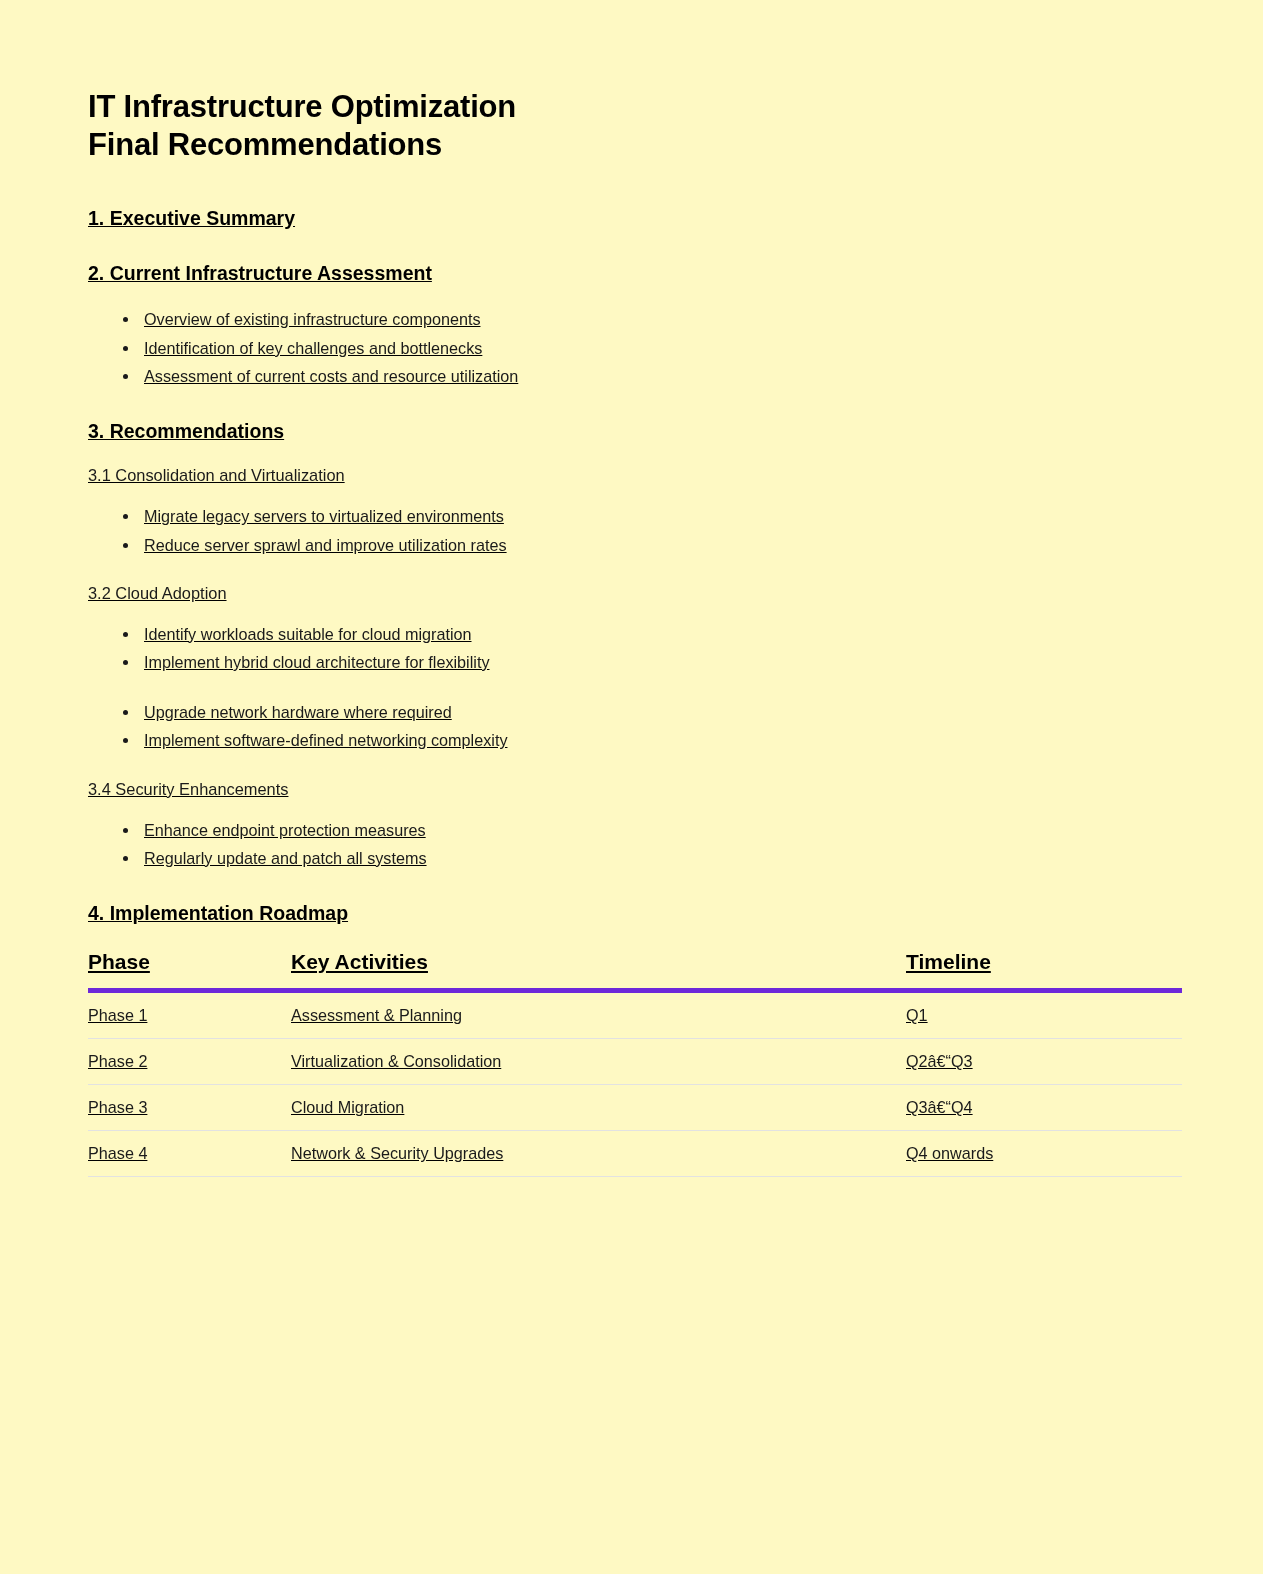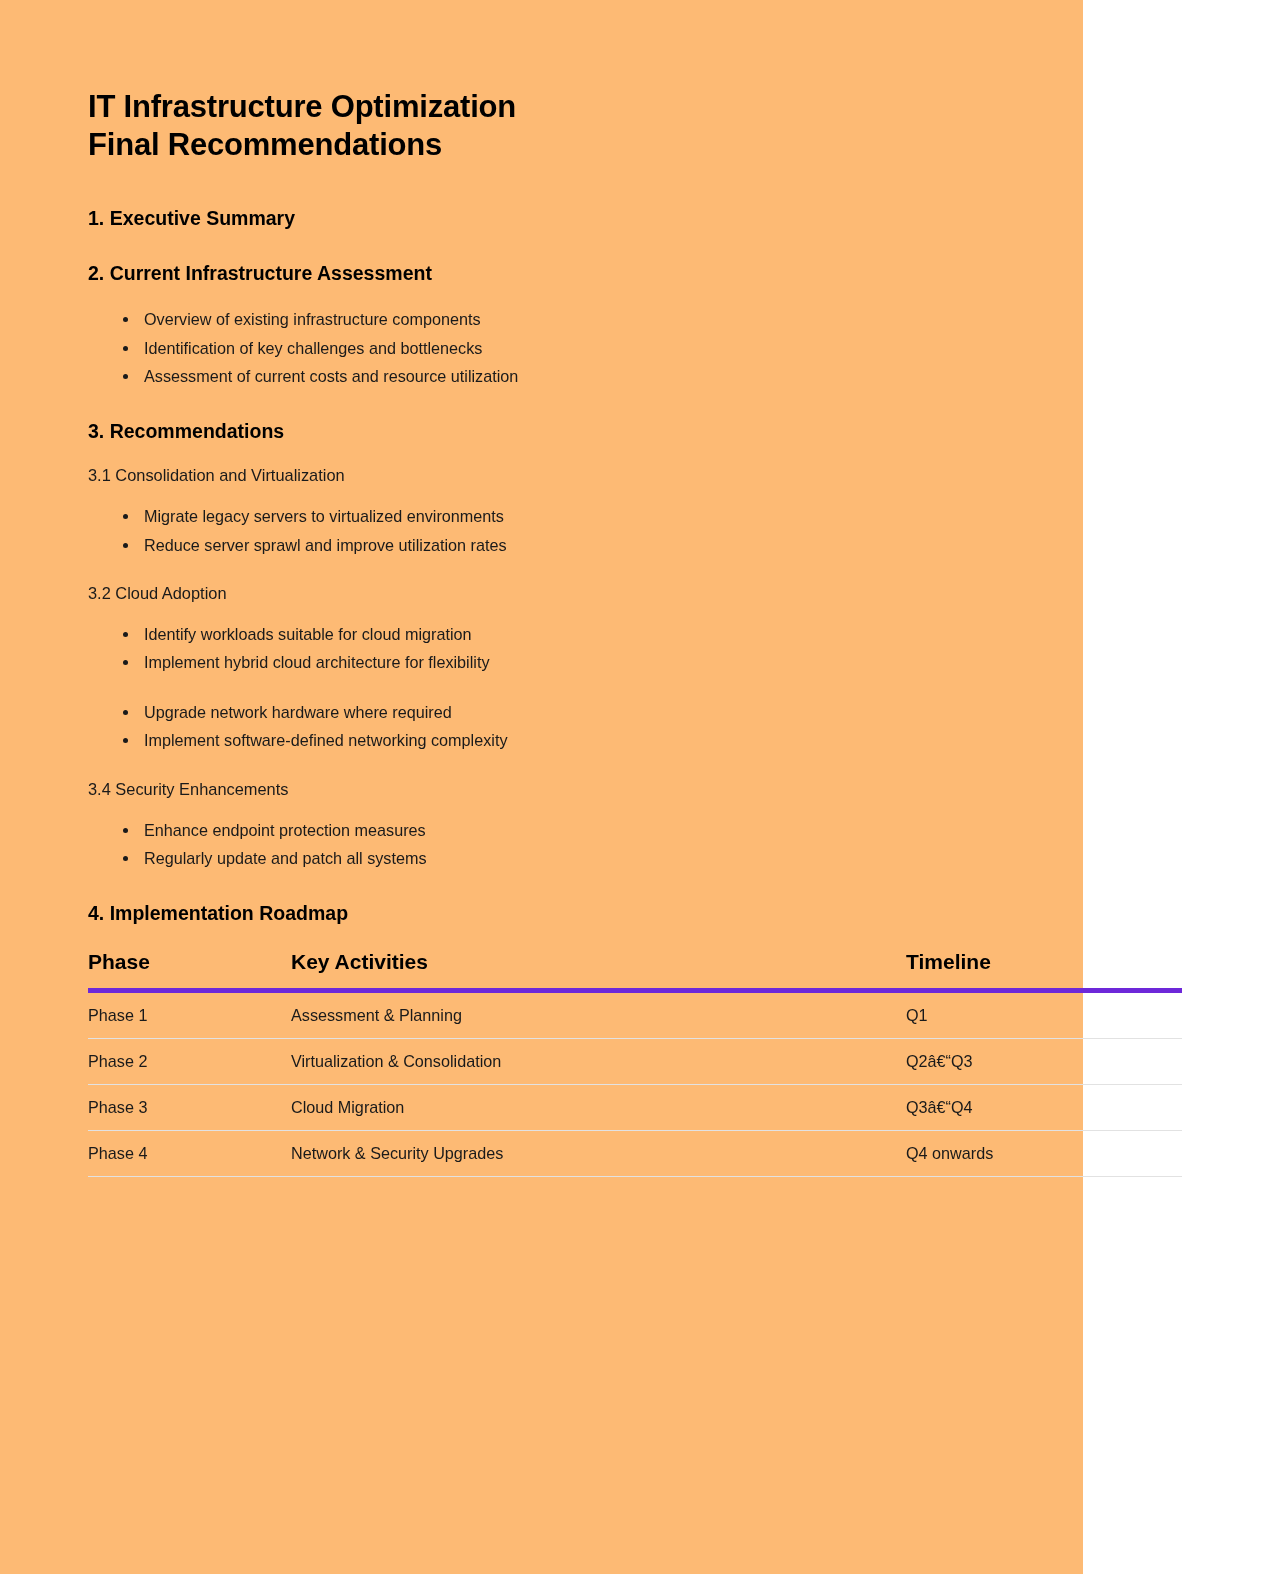--- a/index.html
+++ b/index.html
@@ -5,23 +5,23 @@
   html, body {
     margin: 0;
     padding: 0;
     background: #ffffff;
   }
   body {
     font-family: "Liberation Sans", sans-serif;
     color: #000000;
   }
   .page {
-    width: 1083px;
+    width: 1263px;
     min-height: 1574px;
-    background: #fdba74;
+    background: #fef9c3;
     box-sizing: border-box;
     padding: 88px 81px 40px 88px;
     position: relative;
   }
   .doc-title {
     font-size: 31px;
     font-weight: bold;
     line-height: 1.22;
     letter-spacing: -0.2px;
     margin: 0 0 42px 0;
@@ -32,20 +32,21 @@
   }
   h2.section-heading {
     font-size: 19.5px;
     font-weight: bold;
     margin: 0 0 20px 0;
     line-height: 1.3;
     color: #000;
   }
   .section {
     margin-bottom: 30px;
+    text-decoration: underline;
   }
   p.body-text {
     font-size: 16.2px;
     line-height: 1.72;
     margin: 0;
     color: #1a1a1a;
     max-width: 1085px;
   }
   ul.bullets {
     margin: 16px;

